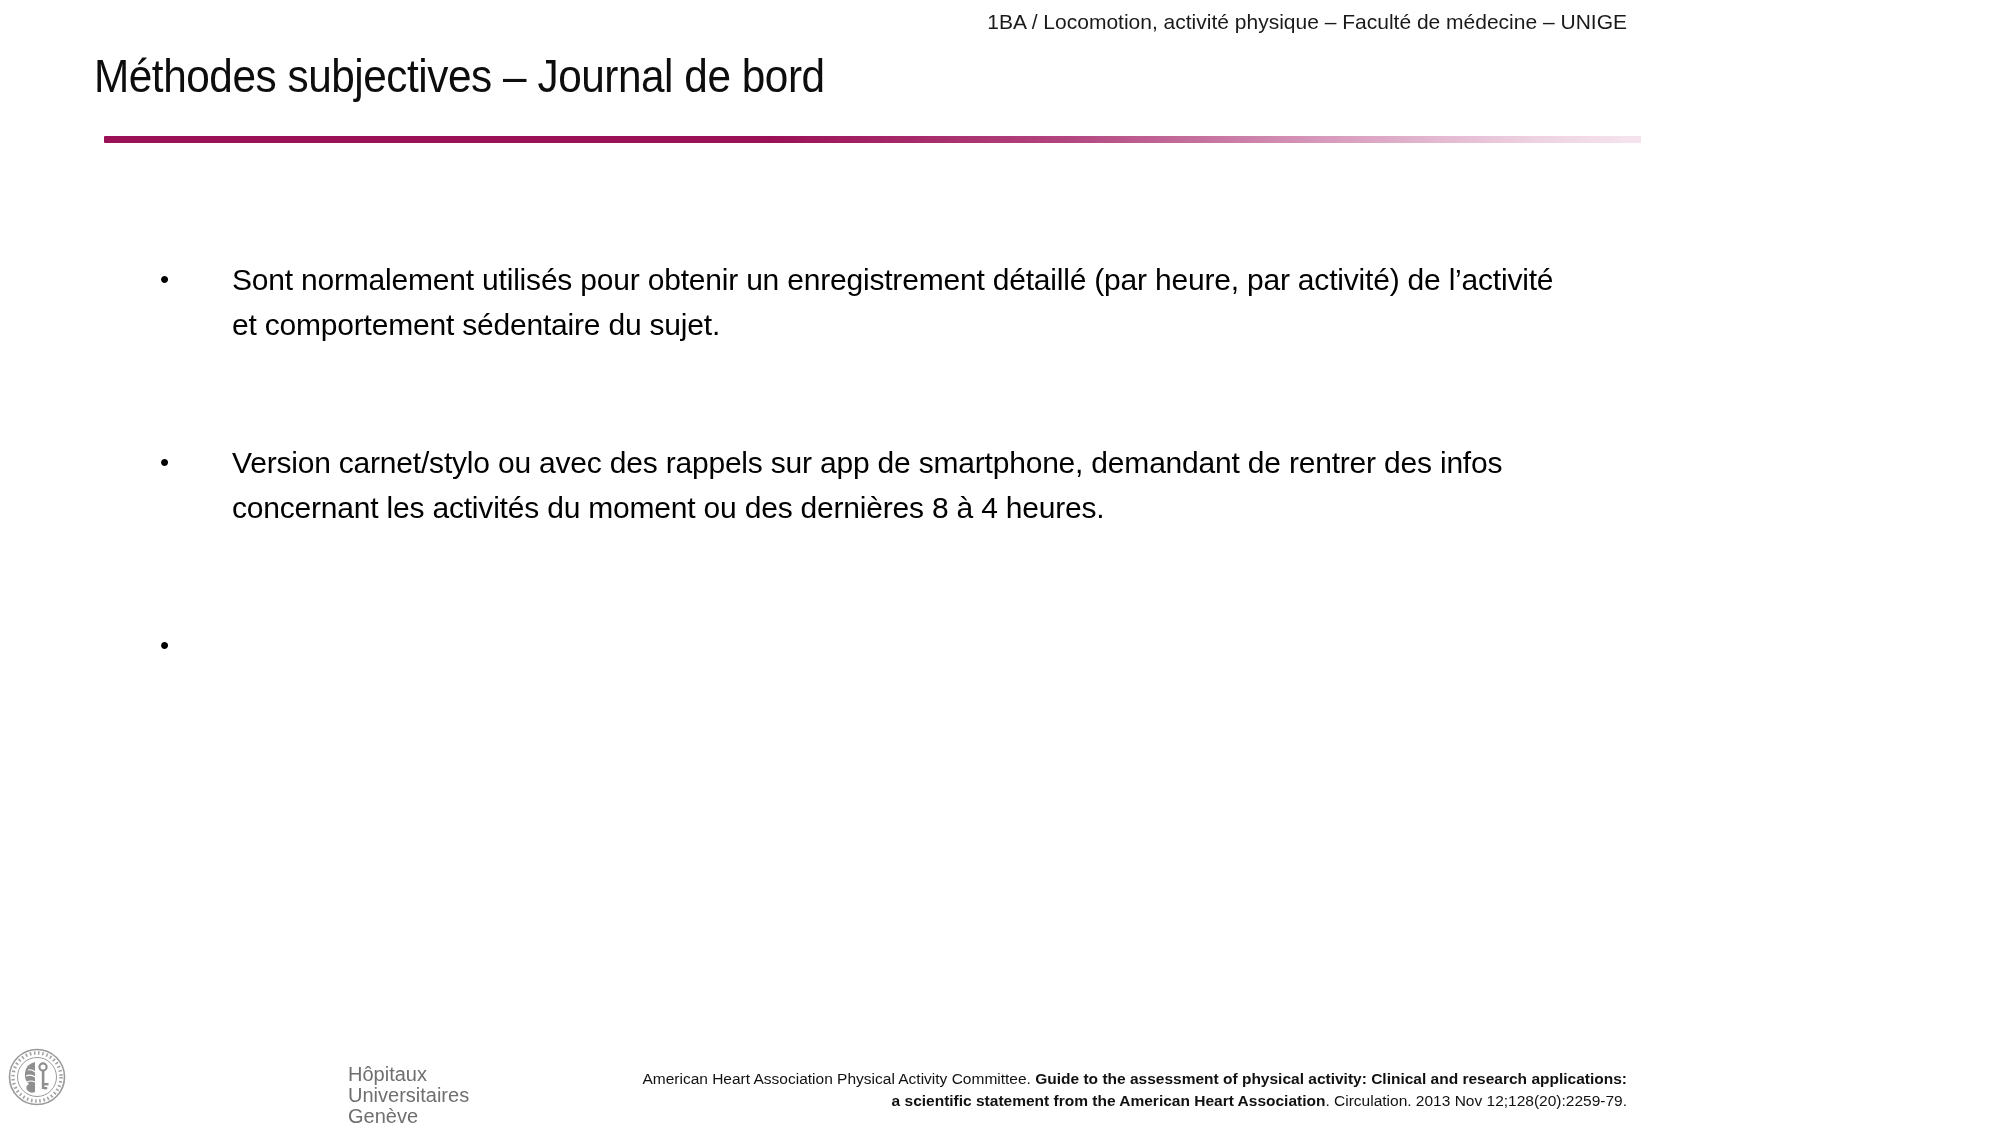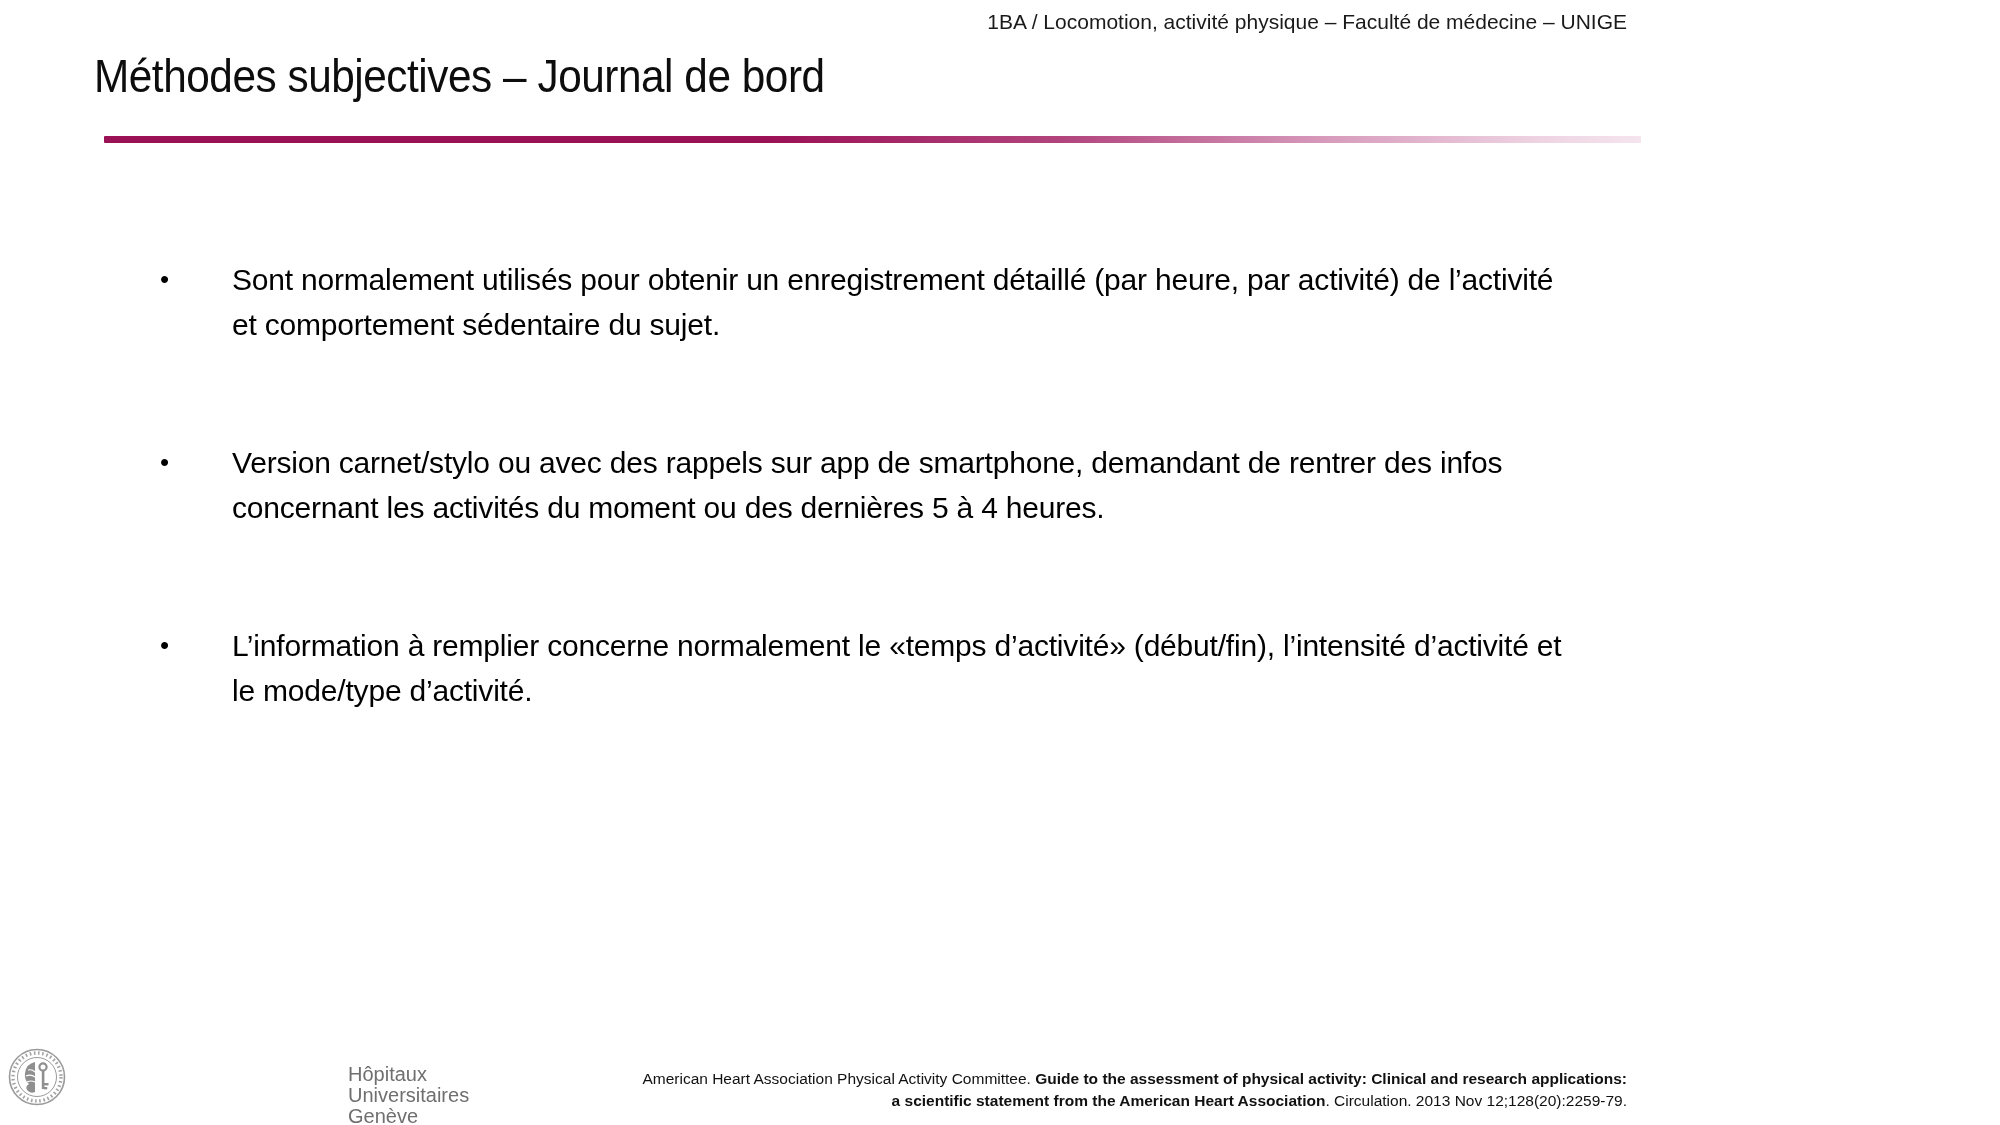--- a/index.html
+++ b/index.html
@@ -90,26 +90,24 @@
 
   <div class="bullet-list">
     <div class="bullet-item">
       <span class="bullet-marker">•</span>
       <div class="bullet-text">Sont normalement utilisés pour obtenir un enregistrement détaillé (par heure, par activité) de l’activité
 et comportement sédentaire du sujet.</div>
     </div>
     <div class="bullet-item">
       <span class="bullet-marker">•</span>
       <div class="bullet-text">Version carnet/stylo ou avec des rappels sur app de smartphone, demandant de rentrer des infos
-concernant les activités du moment ou des dernières 5 à 4 heures.</div>
+concernant les activités du moment ou des dernières 8 à 4 heures.</div>
     </div>
     <div class="bullet-item">
       <span class="bullet-marker">•</span>
-      <div class="bullet-text">L’information à remplier concerne normalement le «temps d’activité» (début/fin), l’intensité d’activité et
-le mode/type d’activité.</div>
     </div>
   </div>
 
   <svg class="unige-seal" viewBox="0 0 58 58" xmlns="http://www.w3.org/2000/svg">
     <circle cx="29" cy="29" r="27.5" fill="none" stroke="#9a9a9a" stroke-width="1.6"></circle>
     <circle cx="29" cy="29" r="24" fill="none" stroke="#a3a3a3" stroke-width="3.4" stroke-dasharray="1.6 2.6"></circle>
     <circle cx="29" cy="29" r="19.5" fill="none" stroke="#9a9a9a" stroke-width="1"></circle>
 
     <path d="M27 14 q-9 2 -10 11 q-1 7 4 11 q-4 2 -2 6 q3 4 8 2 l0 -28 z" fill="#8f8f8f"></path>
     <path d="M20 22 q4 -1 7 2 M18 28 q5 -2 9 1 M19 34 q4 -2 8 0" fill="none" stroke="#ffffff" stroke-width="1.2"></path>

